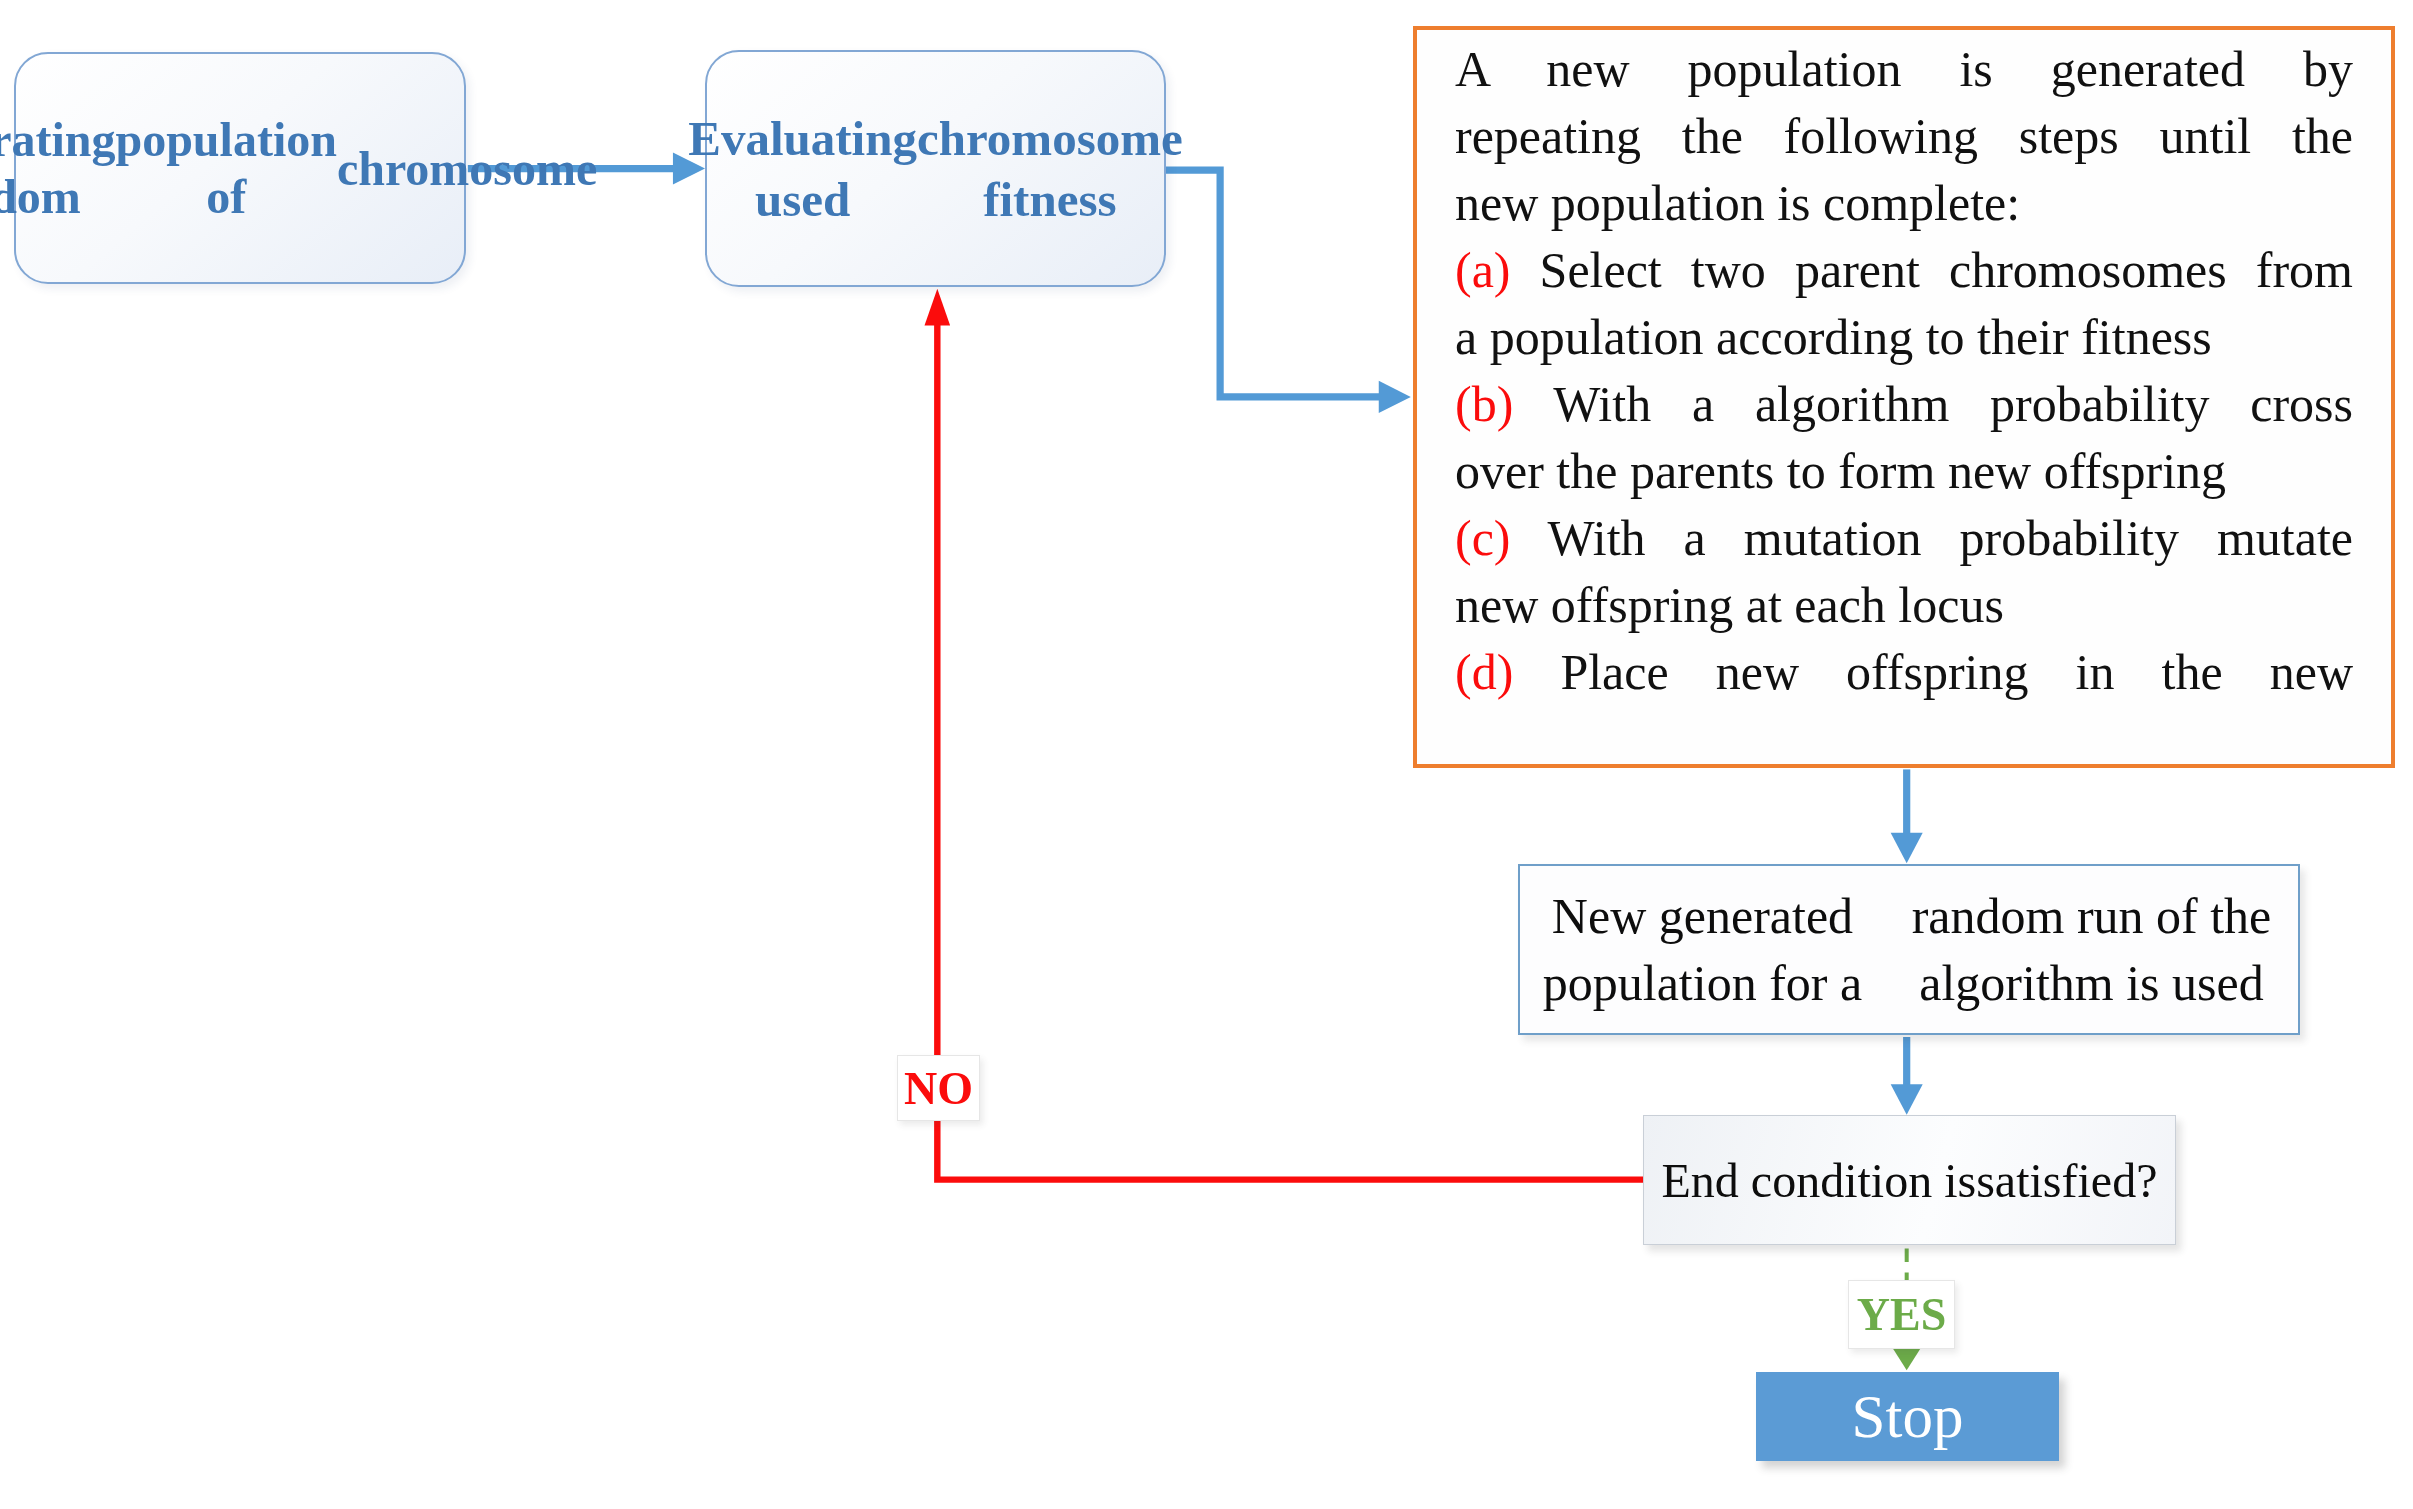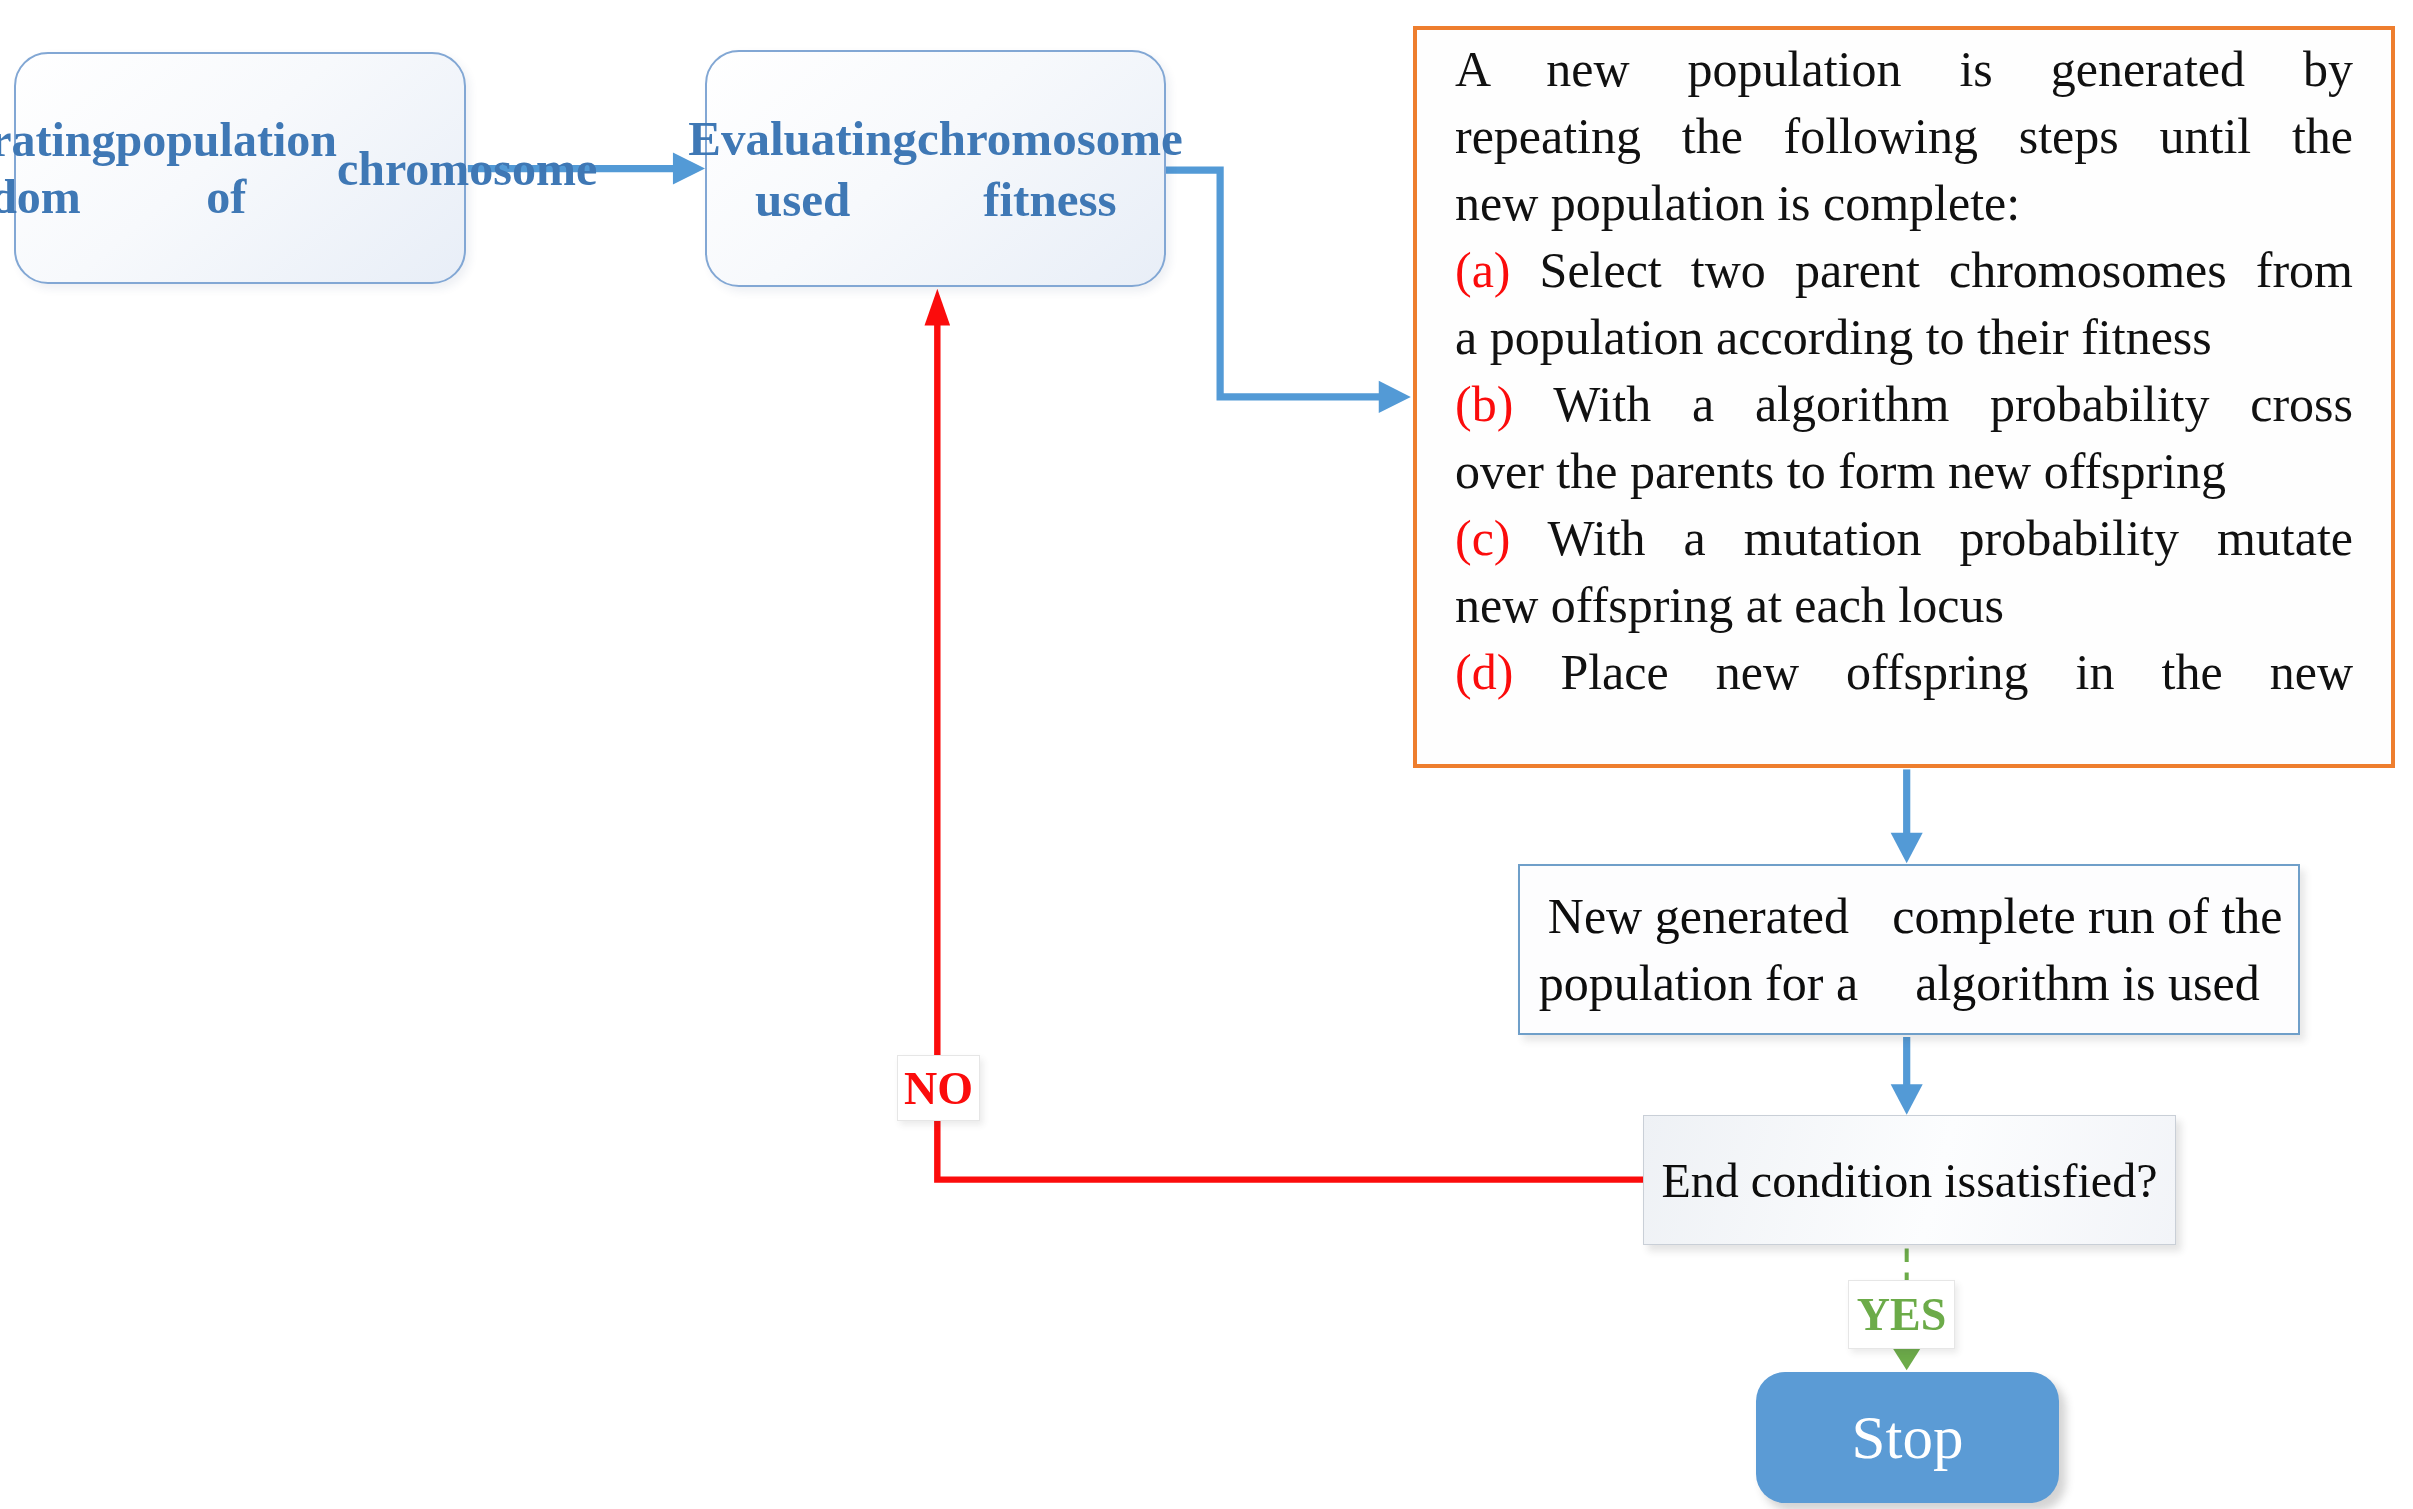--- a/index.html
+++ b/index.html
@@ -62,24 +62,24 @@
     font-size:50px;line-height:67px;color:#0d0d0d;
   }
   #box-end{
     left:1643px;top:1115px;width:533px;height:130px;
     border:1.6px solid var(--end-border);
     background:linear-gradient(105deg,#eef1f5 0%,#fcfdfe 55%,#f2f4f8 100%);
     box-shadow:4.8px 5.6px 7.2px rgba(60,60,60,0.14);
     font-size:48px;line-height:59px;color:#0d0d0d;
   }
   #box-stop{
-    left:1756px;top:1372px;width:303px;height:131px;
+    left:1756px;top:1372px;width:303px;height:89px;
     background:var(--stop-fill);
     box-shadow:6.4px 7.2px 8px rgba(60,60,60,0.22);
-    color:#ffffff;font-size:61px;line-height:64px;font-weight:400;border-radius:29px;
+    color:#ffffff;font-size:61px;line-height:64px;font-weight:400;
   }
 
   .edge-label{
     position:absolute;z-index:3;
     background:#ffffff;border:1.6px solid #e6e6e6;
     display:flex;align-items:center;justify-content:center;
     font-weight:700;font-size:46px;
     box-shadow:3.2px 4px 6.4px rgba(60,60,60,0.10);
   }
   #label-yes{left:1848px;top:1280px;width:107px;height:69px;color:var(--green);}
@@ -142,21 +142,21 @@
     <div class="oline"><span class="mk"></span><span>a population according to their fitness</span></div>
     <div class="oline just"><span class="mk">(b)</span><span> With a algorithm probability cross</span></div>
     <div class="oline"><span class="mk"></span><span>over the parents to form new offspring</span></div>
     <div class="oline just"><span class="mk">(c)</span><span> With a mutation probability mutate</span></div>
     <div class="oline"><span class="mk"></span><span>new offspring at each locus</span></div>
     <div class="oline just"><span class="mk">(d)</span><span> Place new offspring in the new</span></div>
   </div>
 
   <div class="node" id="box-newgen">
     <span>New generated population for a</span>
-    <span>complete run of the algorithm is used</span>
+    <span>random run of the algorithm is used</span>
   </div>
 
   <div class="node" id="box-end">
     <span>End condition is</span>
     <span>satisfied?</span>
   </div>
 
   <div class="node" id="box-stop">
     <span>Stop</span>
   </div>

